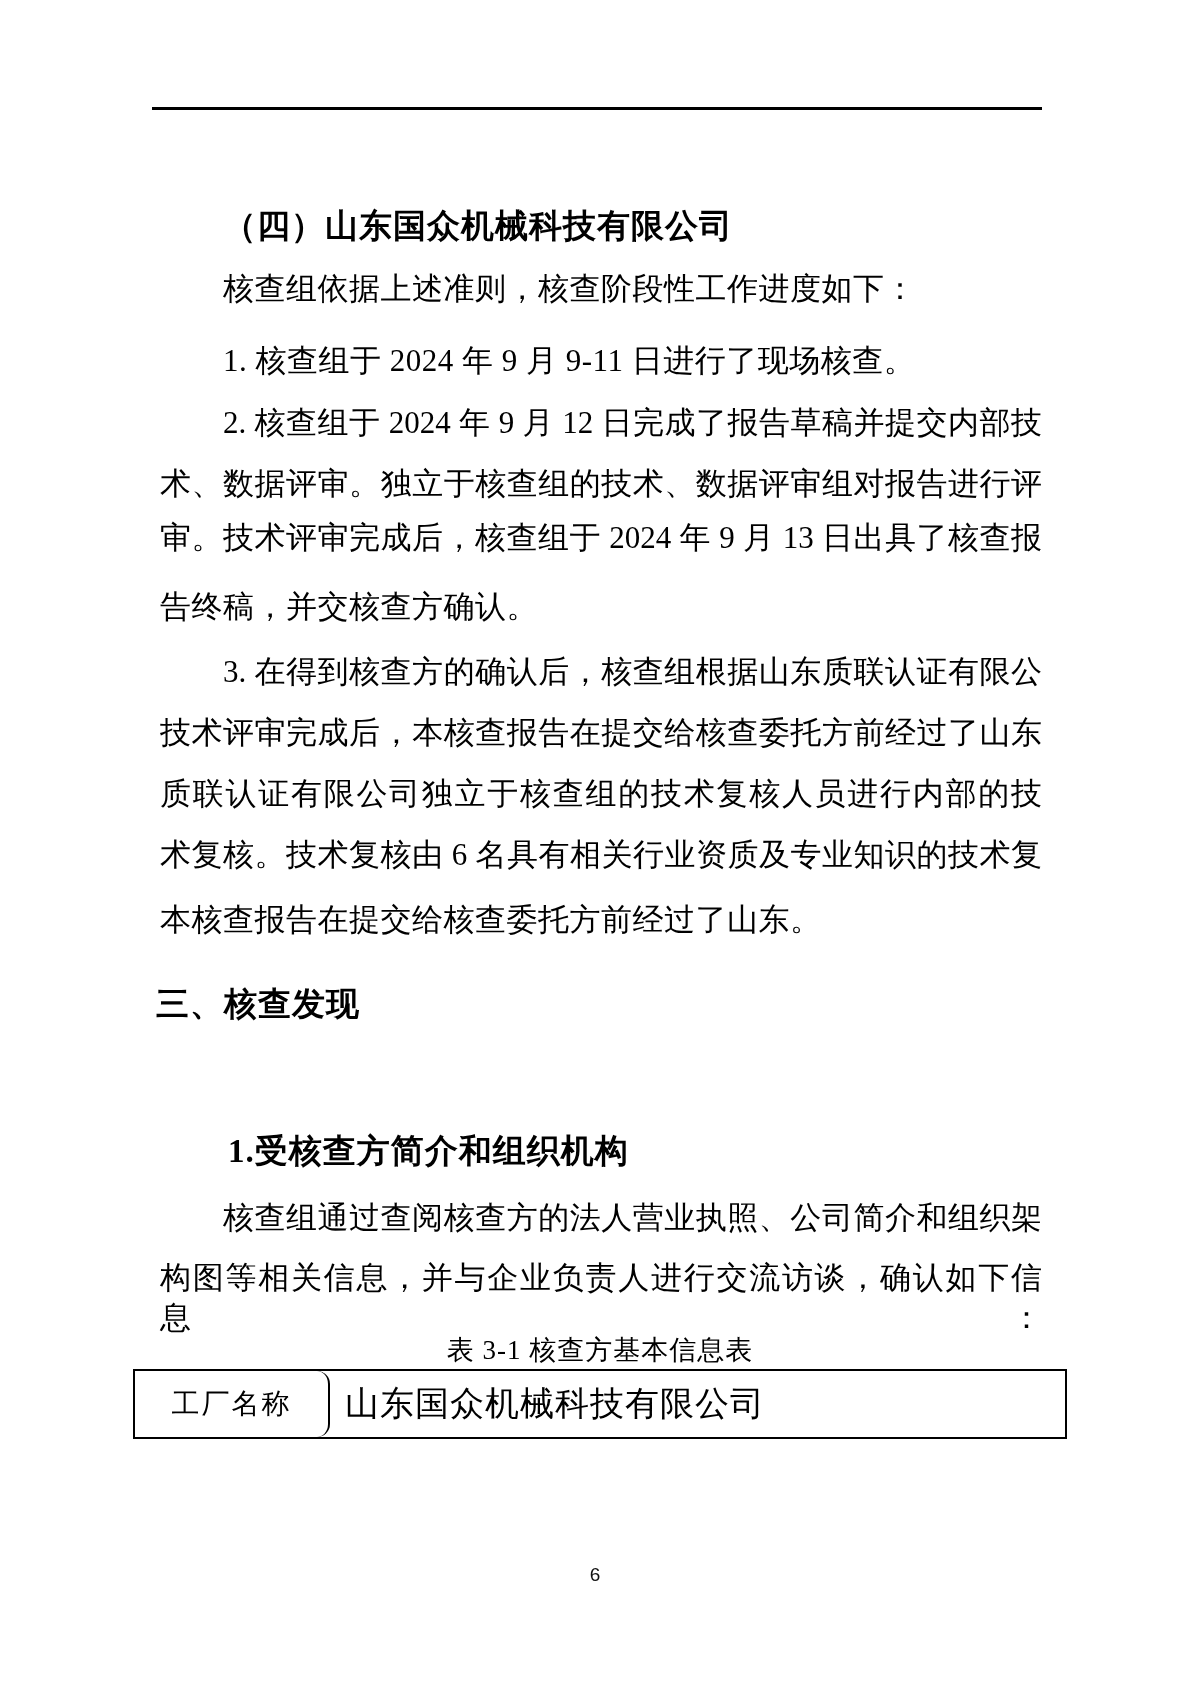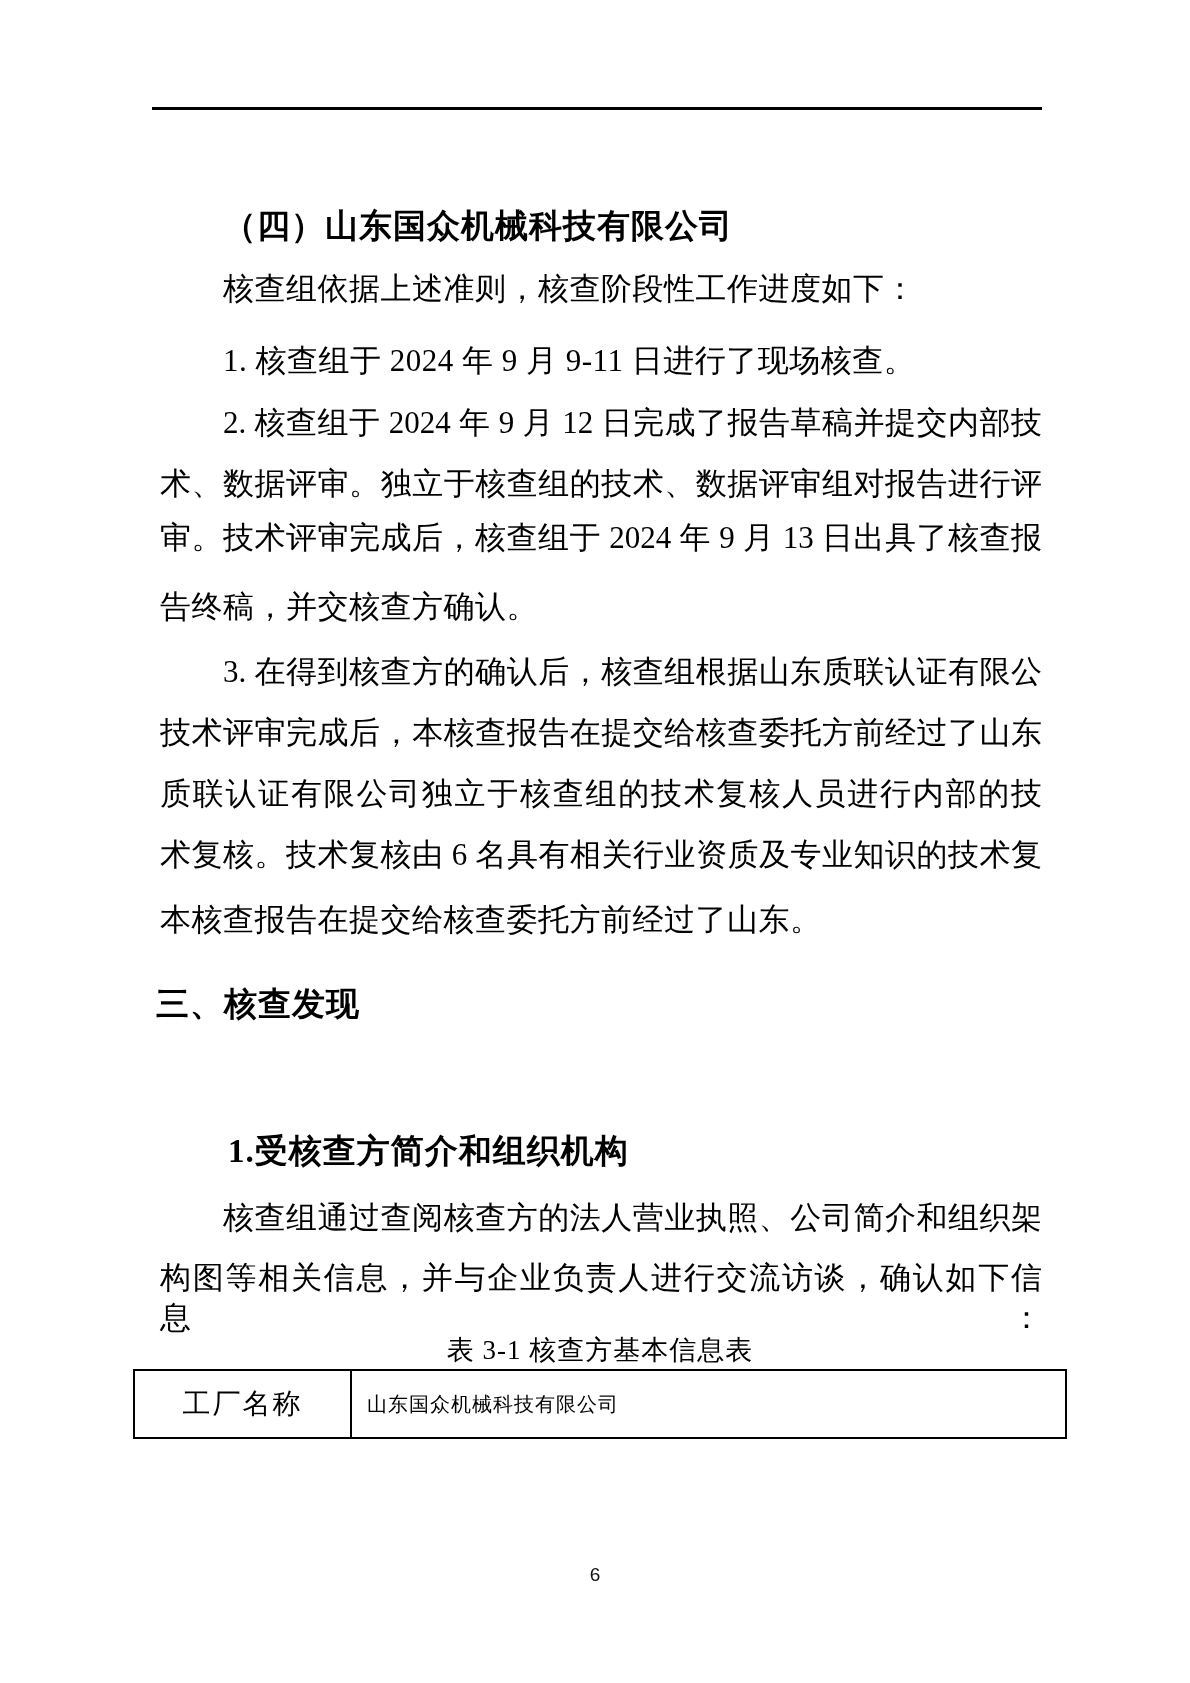--- a/index.html
+++ b/index.html
@@ -28,27 +28,27 @@
   .caption{
     position:absolute;left:133px;width:934px;text-align:center;
     font-size:27px;line-height:32px;letter-spacing:1px;
   }
   .info-table{
     position:absolute;left:133px;top:1369px;width:934px;height:70px;
     border:2px solid #000;box-sizing:border-box;
     display:flex;flex-direction:row;align-items:stretch;
   }
   .info-table .cell-label{
-    width:217px;box-sizing:border-box;border-right:2px solid #000;
+    width:195px;box-sizing:border-box;border-right:2px solid #000;
     display:flex;align-items:center;justify-content:center;
-    font-size:28px;letter-spacing:2px;
+    font-size:28px;letter-spacing:2px;border-radius:13px;
   }
   .info-table .cell-value{
     flex:1;display:flex;align-items:center;
-    padding-left:15px;font-size:20px;letter-spacing:1px;
+    padding-left:15px;font-size:34px;letter-spacing:1px;
   }
   .pagenum{
     position:absolute;left:0;top:1564px;width:1190px;text-align:center;
     font-family:"Liberation Sans","DejaVu Sans",sans-serif;
     font-size:19px;line-height:22px;color:#111;
   }
 </style>
 </head>
 <body>
 

